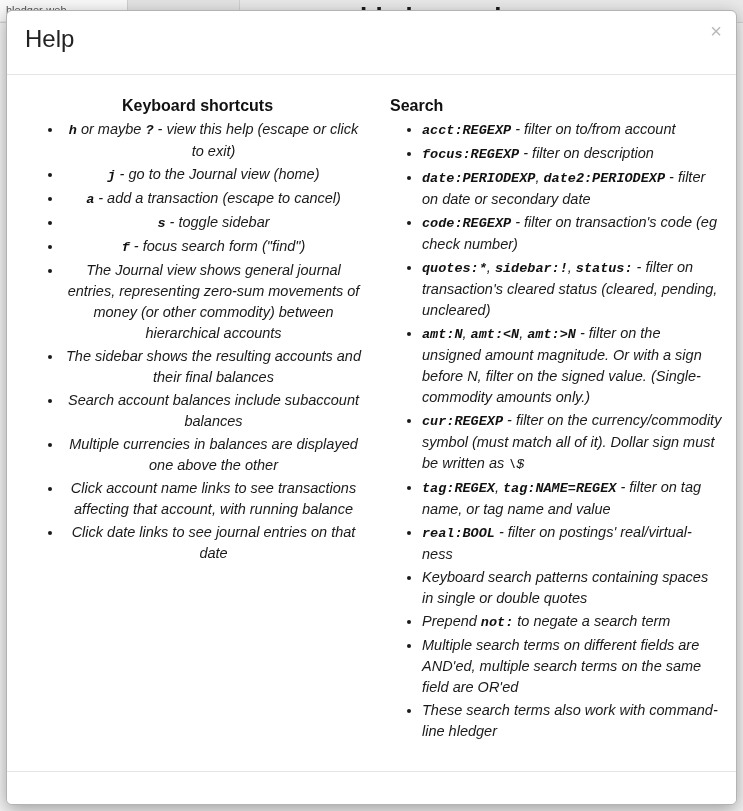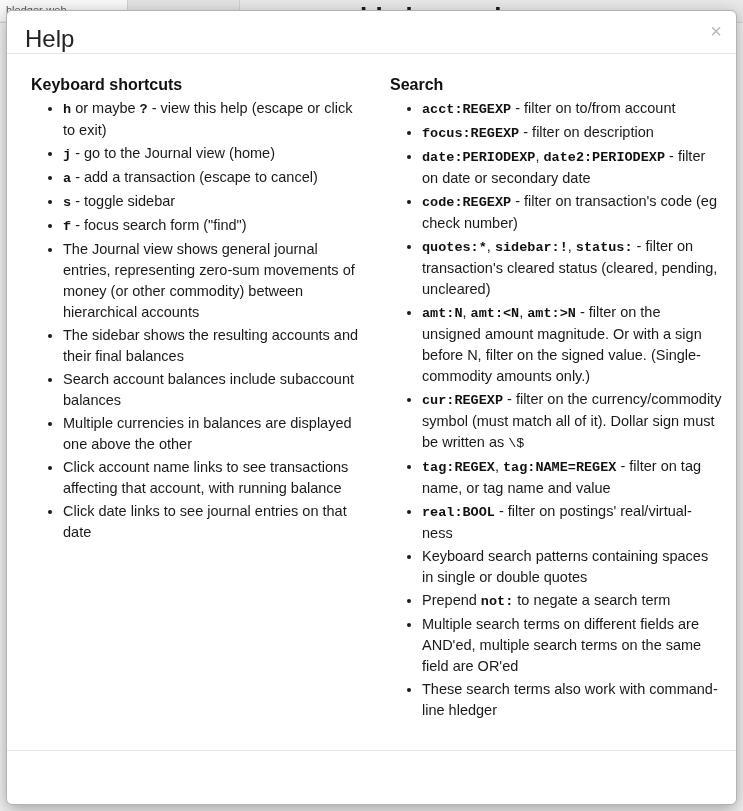--- a/index.html
+++ b/index.html
@@ -65,21 +65,21 @@
     height: 795px;
     background: #ffffff;
     border: 1px solid #b3b3b3;
     border-radius: 6px;
     box-shadow: 0 5px 18px rgba(0,0,0,0.35);
     box-sizing: border-box;
     overflow: hidden;
   }
   .modal-header {
     position: relative;
-    height: 43px;
+    height: 64px;
     border-bottom: 1px solid #e5e5e5;
     box-sizing: border-box;
     padding-left: 28px;
   }
   .modal-title {
     position: absolute;
     left: 18px;
     top: 14px;
     font-size: 24px;
     color: #222;
@@ -103,35 +103,36 @@
     position: relative;
     height: 737px;
   }
   .columns {
     display: flex;
     gap: 0;
   }
   .col {
     box-sizing: border-box;
   }
-  .col-left { width: 368px; padding: 16px 10px 0 18px; }
+  .col-left { width: 368px; padding: 16px 10px 0 18px; text-align: center; }
   .col-right { width: 363px; padding: 16px 14px 0 10px; }
 
   h4.section {
     font-size: 16px;
     margin: 6px 0 4px 6px;
     color: #111;
     font-weight: bold;
   }
   h4.section.general { margin-top: 22px; }
 
   ul.items {
     margin: 0;
     padding-left: 38px;
     list-style-type: disc;
+    font-style: italic;
   }
   ul.items li {
     font-size: 14.5px;
     line-height: 21px;
     color: #1a1a1a;
     margin: 0 0 2px 0;
   }
   ul.items li::marker { color: #1a1a1a; }
   code, .kbd {
     font-family: "Liberation Mono", monospace;

